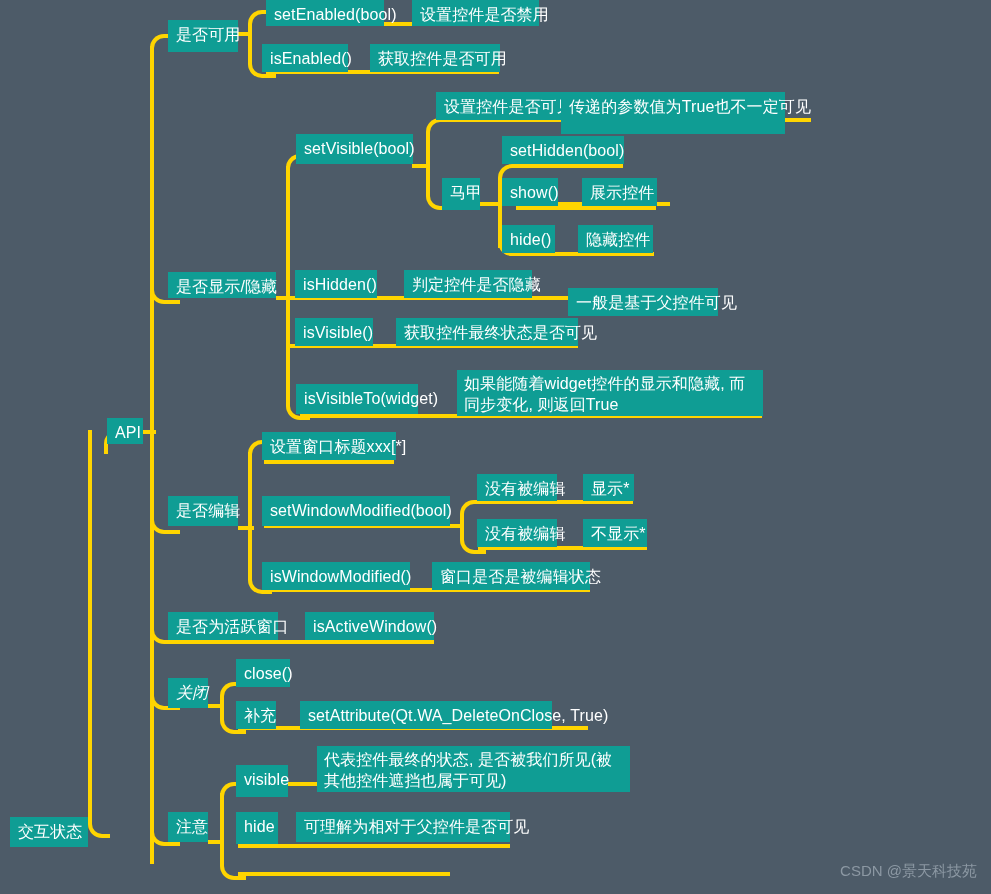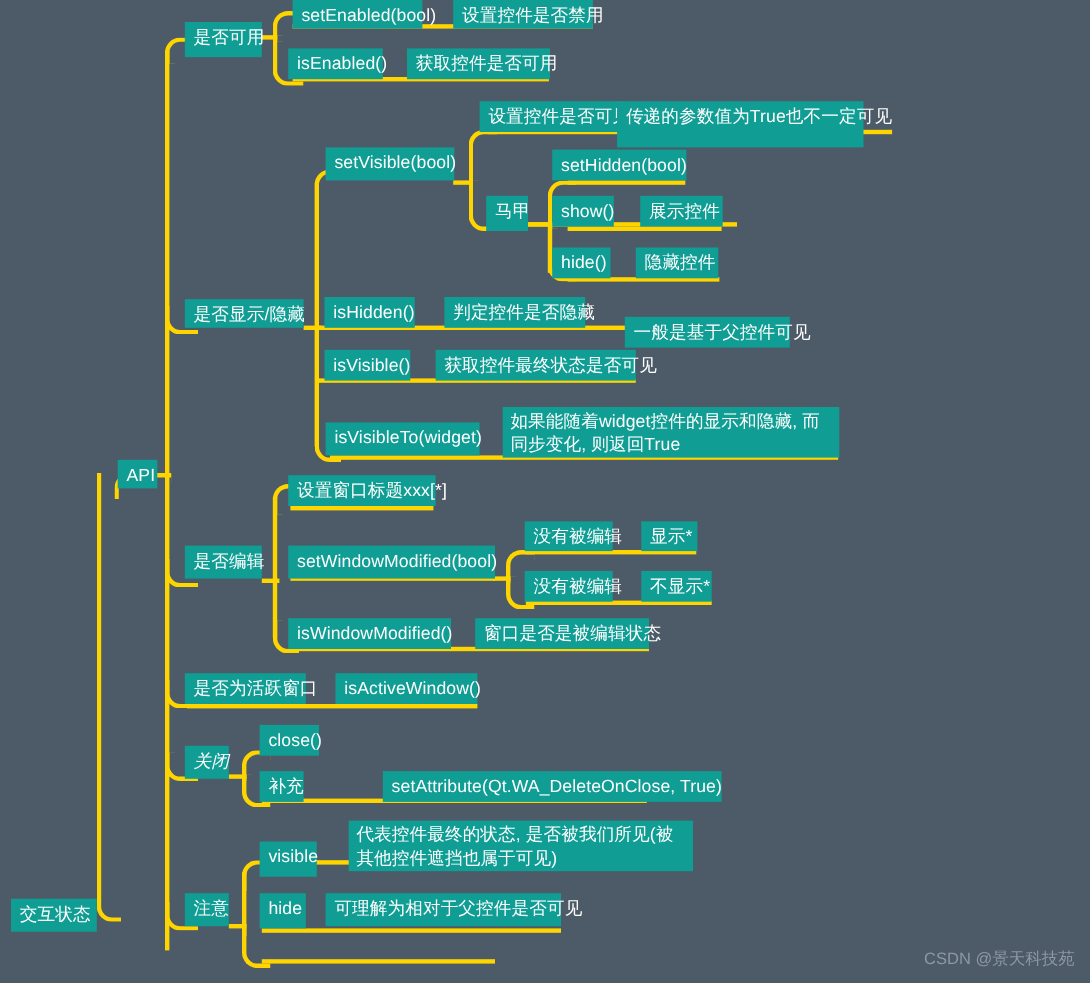--- a/index.html
+++ b/index.html
@@ -180,21 +180,21 @@
 
   <div class="node" style="left:168px; top:272px; width:108px; height:26px;">是否显示/隐藏</div>
 
   <div class="node" style="left:295px; top:270px; width:82px; height:28px;">isHidden()</div>
   <div class="node" style="left:404px; top:270px; width:128px; height:28px;">判定控件是否隐藏</div>
   <div class="node" style="left:568px; top:270px; width:150px; height:28px;margin-top:18px;">一般是基于父控件可见</div>
 
   <div class="node" style="left:295px; top:318px; width:78px; height:28px;">isVisible()</div>
   <div class="node" style="left:396px; top:318px; width:182px; height:28px;">获取控件最终状态是否可见</div>
 
-  <div class="node" style="left:296px; top:384px; width:140px; height:30px;">isVisibleTo(widget)</div>
+  <div class="node" style="left:296px; top:384px; width:122px; height:30px;">isVisibleTo(widget)</div>
   <div class="node wrap" style="left:457px; top:370px; width:306px; height:46px; line-height:21px; padding:3px 7px;">如果能随着widget控件的显示和隐藏, 而同步变化, 则返回True</div>
 
   <div class="node" style="left:107px; top:418px; width:36px; height:26px;">API</div>
 
   <div class="node" style="left:262px; top:432px; width:134px; height:28px;">设置窗口标题xxx[*]</div>
 
   <div class="node" style="left:477px; top:474px; width:80px; height:27px;">没有被编辑</div>
   <div class="node" style="left:583px; top:474px; width:51px; height:27px;">显示*</div>
 
   <div class="node" style="left:168px; top:496px; width:70px; height:30px;">是否编辑</div>
@@ -208,21 +208,21 @@
   <div class="node" style="left:432px; top:562px; width:158px; height:28px;">窗口是否是被编辑状态</div>
 
   <div class="node" style="left:168px; top:612px; width:110px; height:28px;">是否为活跃窗口</div>
   <div class="node" style="left:305px; top:612px; width:129px; height:28px;">isActiveWindow()</div>
 
   <div class="node" style="left:236px; top:659px; width:54px; height:28px;">close()</div>
 
   <div class="node" style="left:168px; top:678px; width:40px; height:30px;font-style:italic;">关闭</div>
 
   <div class="node" style="left:236px; top:701px; width:40px; height:28px;">补充</div>
-  <div class="node" style="left:300px; top:701px; width:308px; height:28px;margin-left:48px;">setAttribute(Qt.WA_DeleteOnClose, True)</div>
+  <div class="node" style="left:300px; top:701px; width:252px; height:28px;">setAttribute(Qt.WA_DeleteOnClose, True)</div>
 
   <div class="node" style="left:236px; top:765px; width:52px; height:32px;">visible</div>
   <div class="node wrap" style="left:317px; top:746px; width:313px; height:46px; line-height:21px; padding:3px 7px;">代表控件最终的状态, 是否被我们所见(被其他控件遮挡也属于可见)</div>
 
   <div class="node" style="left:168px; top:812px; width:40px; height:30px;">注意</div>
 
   <div class="node" style="left:236px; top:812px; width:42px; height:32px;">hide</div>
   <div class="node" style="left:296px; top:812px; width:214px; height:30px;">可理解为相对于父控件是否可见</div>
 
 

